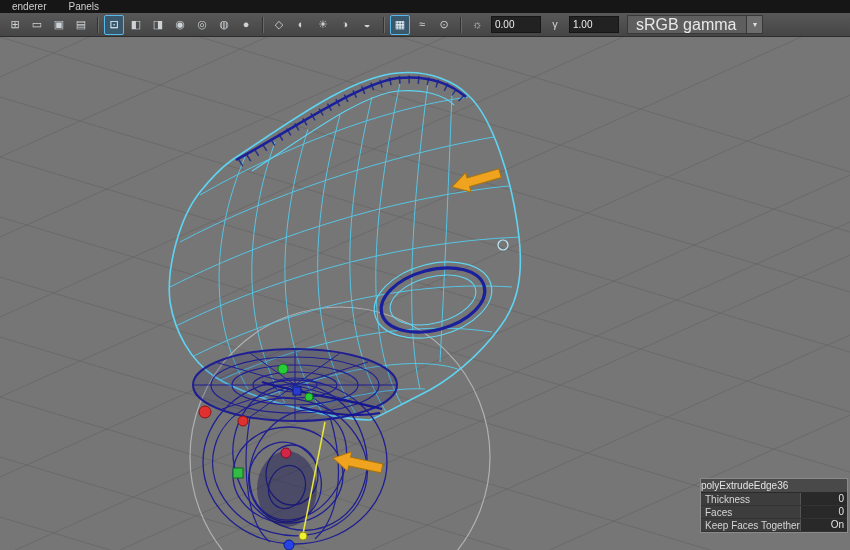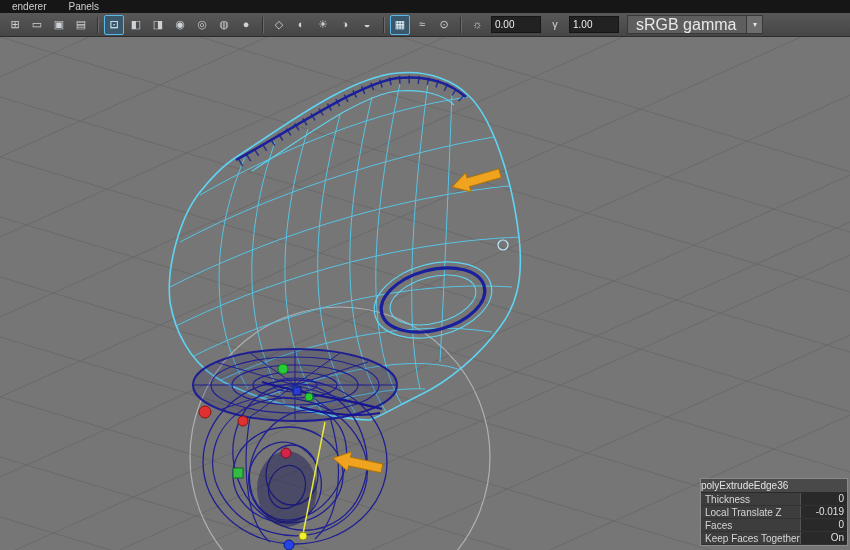--- a/index.html
+++ b/index.html
@@ -159,24 +159,20 @@
     </g>
   </svg>
 
   <div class="hud">
     <div class="hud-title">polyExtrudeEdge36</div>
     <div class="hud-row">
       <span class="hud-label">Thickness</span>
       <span class="hud-value">0</span>
     </div>
     <div class="hud-row">
-      <span class="hud-label">Local Translate Z</span>
-      <span class="hud-value">-0.019</span>
-    </div>
-    <div class="hud-row">
       <span class="hud-label">Faces</span>
       <span class="hud-value">0</span>
     </div>
     <div class="hud-row">
       <span class="hud-label">Keep Faces Together</span>
       <span class="hud-value">On</span>
     </div>
   </div>
 </div>
 

